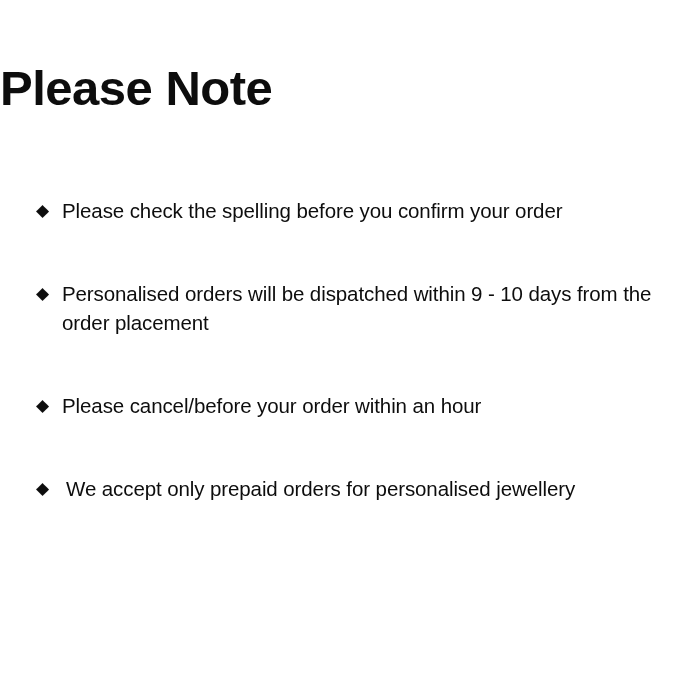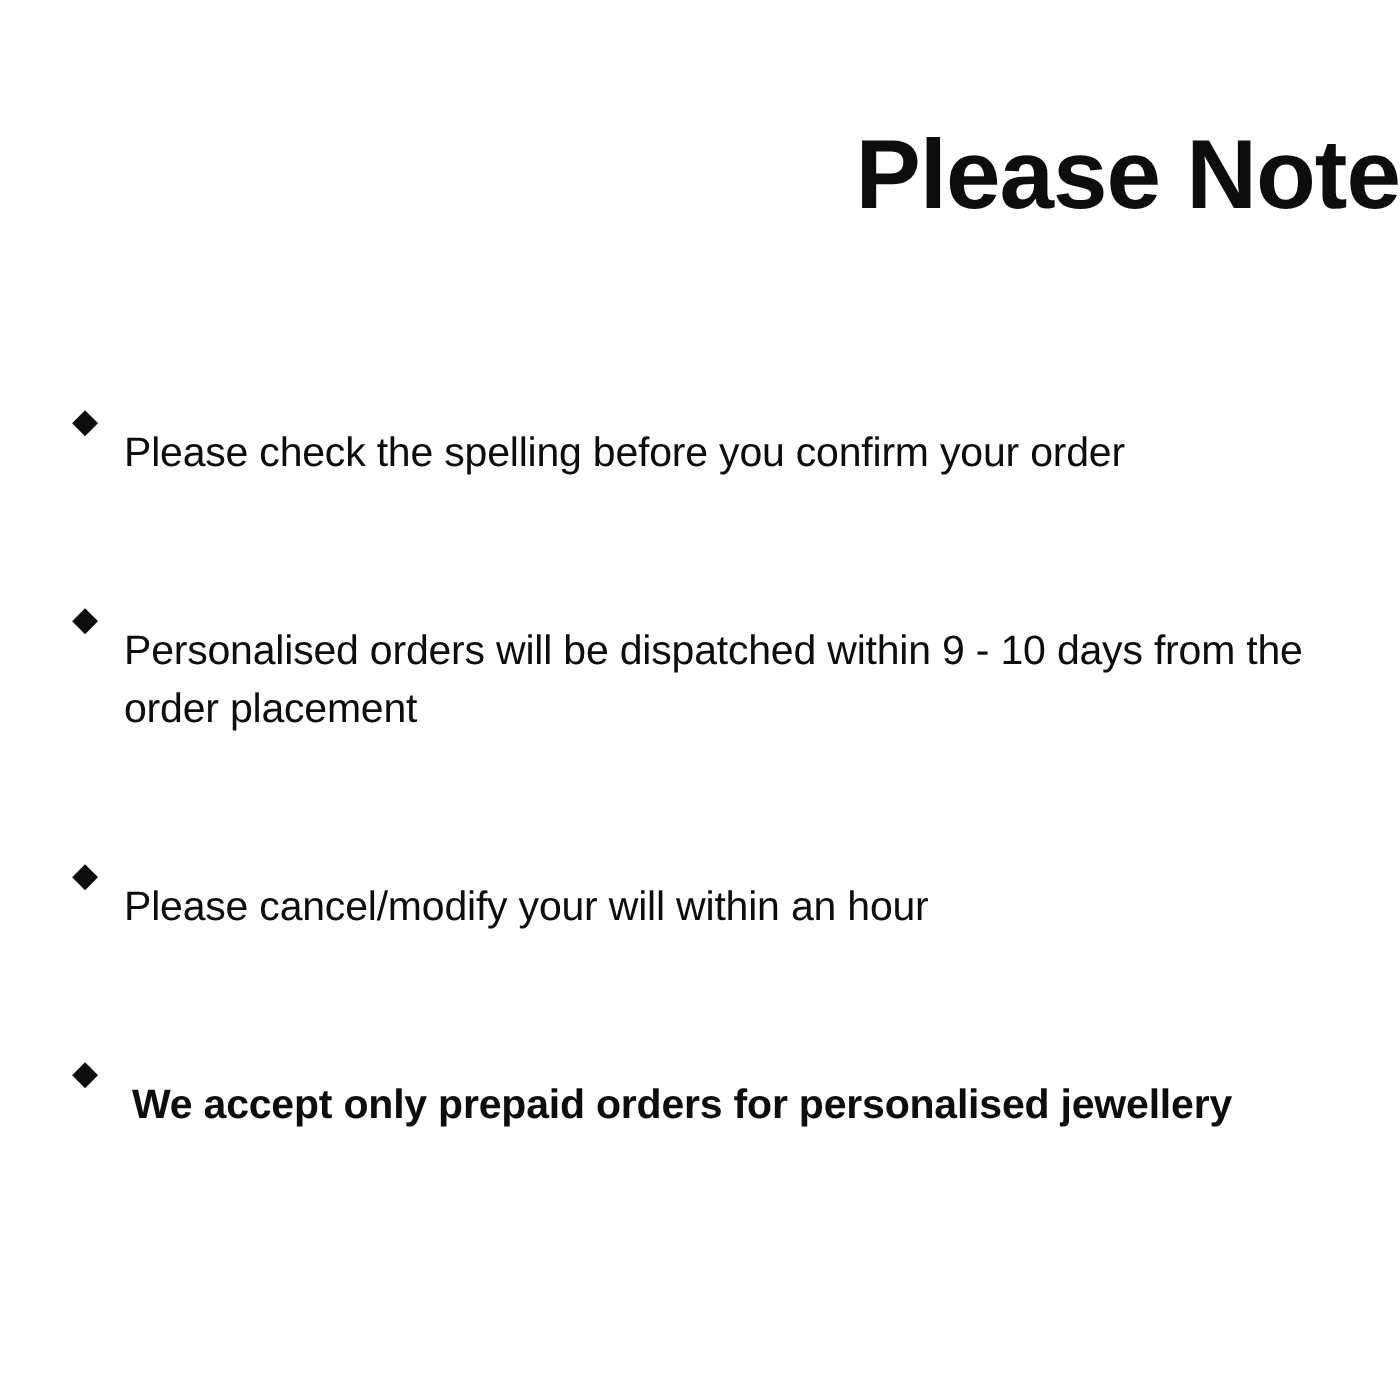--- a/index.html
+++ b/index.html
@@ -18,21 +18,21 @@
     position: relative;
     width: 700px;
     height: 700px;
     box-sizing: border-box;
   }
   .title {
     position: absolute;
     top: 62px;
     left: 0;
     width: 700px;
-    text-align: right;
+    text-align: left;
     font-size: 49px;
     font-weight: bold;
     letter-spacing: -0.5px;
     color: #0d0d0d;
     line-height: 1.1;
   }
   .notes {
     position: absolute;
     top: 196px;
     left: 36px;
@@ -53,25 +53,23 @@
     line-height: 29px;
     color: #0d0d0d;
     text-align: left;
   }
   .note-text {
     flex: 1 1 auto;
     font-size: 20.5px;
     line-height: 29px;
     color: #0d0d0d;
     letter-spacing: -0.1px;
-    margin-top: 16px;
   }
   .note-item.indent-extra .note-text {
     padding-left: 4px;
-    font-weight: bold;
   }
 </style>
 </head>
 <body>
 
 <div class="page">
 
   <div class="title">Please Note</div>
 
   <div class="notes">
@@ -81,21 +79,21 @@
       <span class="note-text">Please check the spelling before you confirm your order</span>
     </div>
 
     <div class="note-item">
       <span class="bullet">◆</span>
       <span class="note-text">Personalised orders will be dispatched within 9 - 10 days from the order placement</span>
     </div>
 
     <div class="note-item">
       <span class="bullet">◆</span>
-      <span class="note-text">Please cancel/modify your will within an hour</span>
+      <span class="note-text">Please cancel/before your order within an hour</span>
     </div>
 
     <div class="note-item indent-extra">
       <span class="bullet">◆</span>
       <span class="note-text">We accept only prepaid orders for personalised jewellery</span>
     </div>
 
   </div>
 </div>
 

